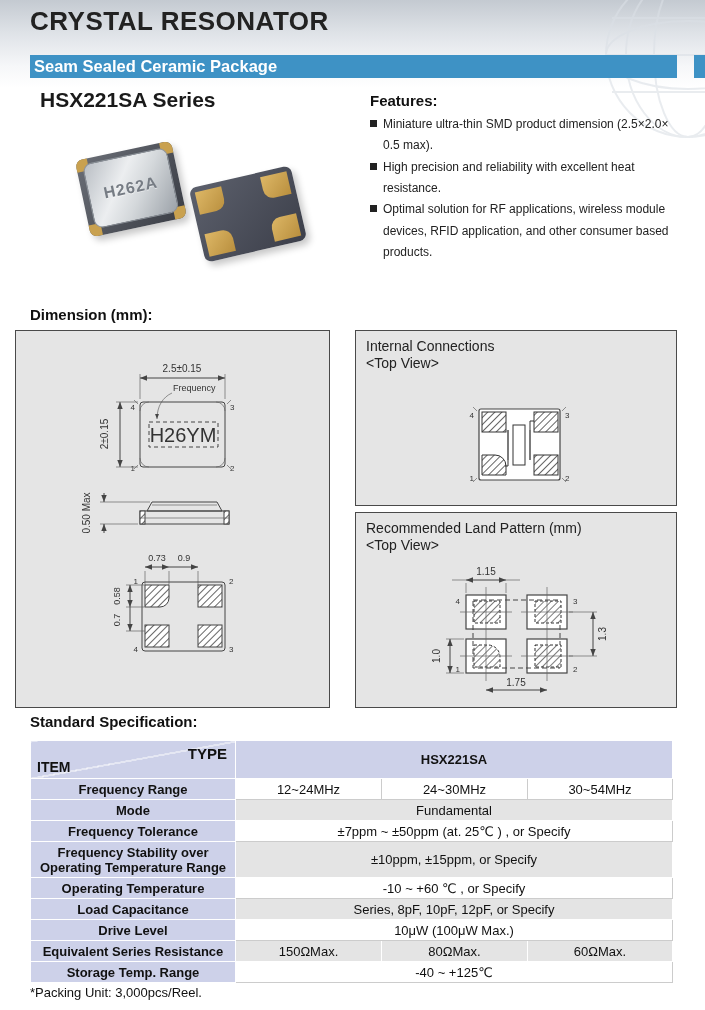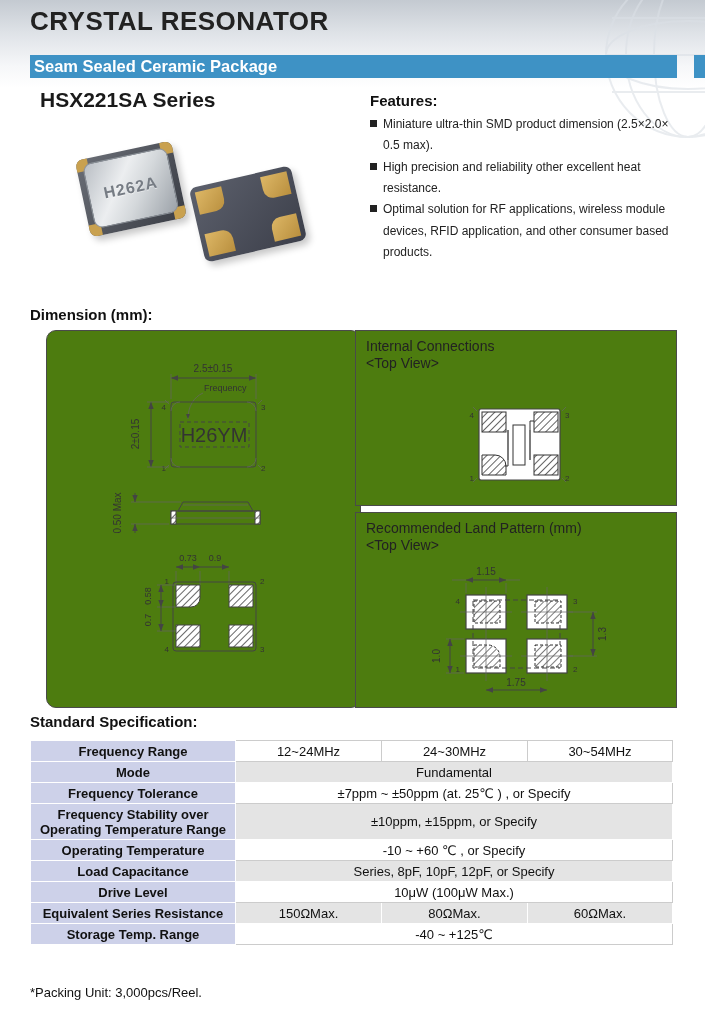--- a/index.html
+++ b/index.html
@@ -49,22 +49,22 @@
   .badge-pb{left:140px;top:263px;width:66px;height:44px;background:#8cc63e;}
   .badge .t1{position:absolute;left:12px;top:8px;font-size:15px;font-weight:bold;line-height:1;}
   .badge .t2{position:absolute;left:10px;top:25px;font-size:9px;font-weight:bold;line-height:1;}
   .badge-pb .t1{left:9px;top:10px;font-size:11px;}
   .badge-pb .t2{left:22px;top:24px;font-size:12px;}
   .badge svg{position:absolute;}
   
   .sec-head{position:absolute;font-size:15px;font-weight:bold;color:#111;margin:0;}
   .dim-head{left:30px;top:306px;}
   .spec-head{left:30px;top:713px;}
-  .dbox{position:absolute;border:1px solid #4a4a4a;background:#4d7c0f;}
-  .box-dim{left:46px;top:330px;width:313px;height:376px;border-radius:10px;}
+  .dbox{position:absolute;border:1px solid #4a4a4a;background:#e5e5e5;}
+  .box-dim{left:15px;top:330px;width:313px;height:376px;}
   .box-int{left:355px;top:330px;width:320px;height:174px;}
   .box-land{left:355px;top:512px;width:320px;height:194px;}
   .dbox .btitle{position:absolute;left:10px;top:6px;font-size:14px;color:#222;line-height:1.3;}
   .dbox .bsub{position:absolute;left:10px;top:24px;font-size:14px;color:#222;text-align:center;}
   .dbox svg{position:absolute;left:0;top:0;}
   svg text{font-family:"Liberation Sans","DejaVu Sans",sans-serif;fill:#333;}
   .dline{stroke:#444;stroke-width:1;fill:none;}
   .thin{stroke:#666;stroke-width:.7;fill:none;}
   
   .spec-table{position:absolute;left:30px;top:740px;border-collapse:collapse;table-layout:fixed;}
@@ -127,21 +127,21 @@
 
 
   <div class="features">
     <h3>Features:</h3>
     <div class="feat-item">
       <span class="bullet"></span>
       <span>Miniature ultra-thin SMD product dimension (2.5×2.0× 0.5 max).</span>
     </div>
     <div class="feat-item">
       <span class="bullet"></span>
-      <span>High precision and reliability other excellent heat resistance.</span>
+      <span>High precision and reliability with excellent heat resistance.</span>
     </div>
     <div class="feat-item">
       <span class="bullet"></span>
       <span>Optimal solution for RF applications, wireless module devices, RFID application, and other consumer based products.</span>
     </div>
   </div>
 
   <h3 class="sec-head dim-head">Dimension (mm):</h3>
 
   <div class="dbox box-dim">
@@ -314,20 +314,27 @@
   <h3 class="sec-head spec-head">Standard Specification:</h3>
 
   <table class="spec-table">
     <colgroup>
         <col style="width:205px">
         <col style="width:146px">
         <col style="width:146px">
         <col style="width:145px">
       </colgroup>
     <tbody>
+        <tr class="hrow">
+      <td class="corner-cell">
+        <span class="tp">TYPE</span>
+        <span class="it">ITEM</span>
+      </td>
+      <td class="type-head" colspan="3">HSX221SA</td>
+    </tr>
     <tr class="r">
       <td class="item">Frequency Range</td>
       <td class="val">12~24MHz</td>
       <td class="val">24~30MHz</td>
       <td class="val">30~54MHz</td>
     </tr>
     <tr class="r">
       <td class="item">Mode</td>
       <td class="shade" colspan="3">Fundamental</td>
     </tr>

